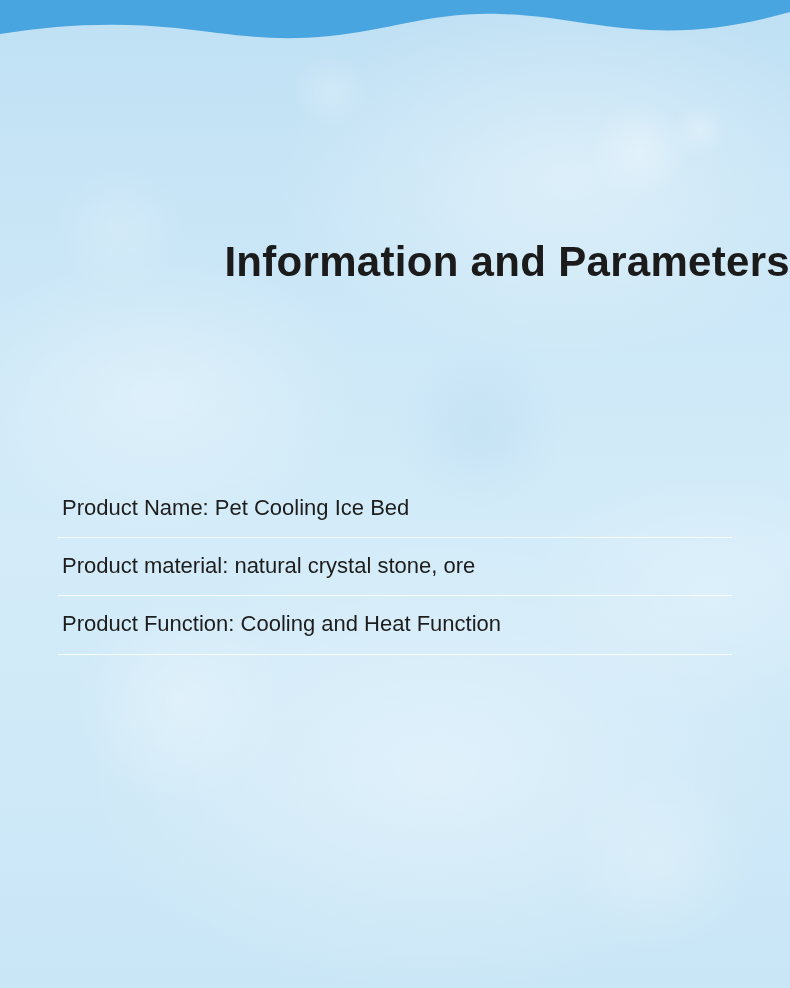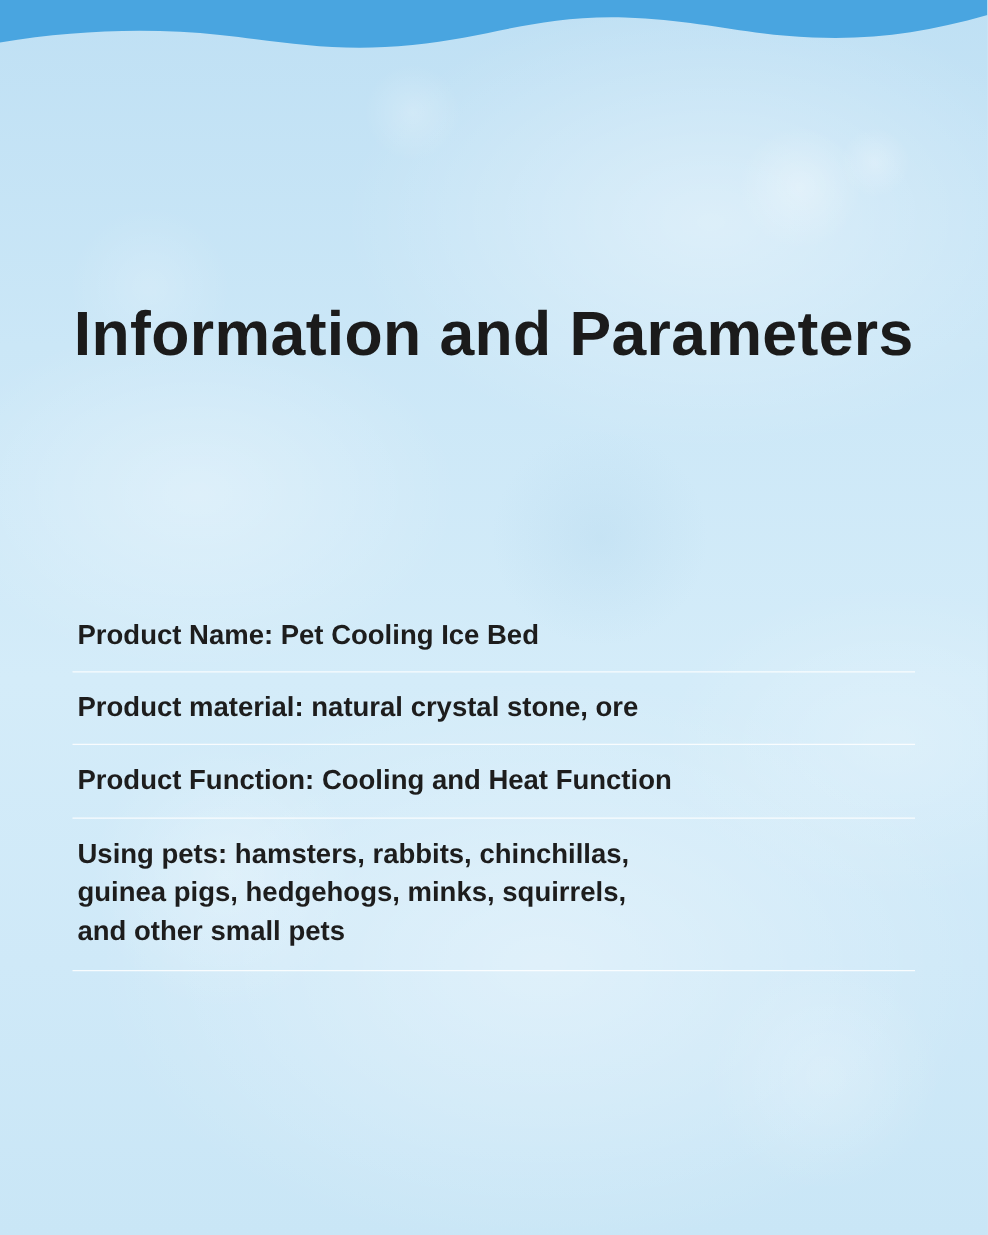--- a/index.html
+++ b/index.html
@@ -52,35 +52,34 @@
     height: 46px;
     z-index: 3;
   }
   .wave-band svg { display: block; }
 
   .title {
     position: absolute;
     top: 238px;
     left: 0;
     width: 790px;
-    text-align: center;
-    font-size: 50px;
+    text-align: right;
+    font-size: 42px;
     font-weight: bold;
     color: #1b1b1b;
     letter-spacing: 0.3px;
     z-index: 4;
   }
 
   .specs {
     position: absolute;
     top: 480px;
     left: 58px;
     width: 674px;
     z-index: 4;
-    font-weight: bold;
   }
   .spec-row {
     padding: 12px 0 14px 4px;
     border-bottom: 1px solid rgba(255,255,255,0.85);
   }
   .spec-row .line {
     font-size: 22px;
     color: #1d1d1d;
     line-height: 1.42;
   }
@@ -108,20 +107,15 @@
     </div>
 
     <div class="spec-row">
       <div class="line">Product material: natural crystal stone, ore</div>
     </div>
 
     <div class="spec-row">
       <div class="line">Product Function: Cooling and Heat Function</div>
     </div>
 
-    <div class="spec-row multi">
-      <div class="line">Using pets: hamsters, rabbits, chinchillas,</div>
-      <div class="line">guinea pigs, hedgehogs, minks, squirrels,</div>
-      <div class="line">and other small pets</div>
-    </div>
 
   </div>
 </div>
 
 </body></html>

